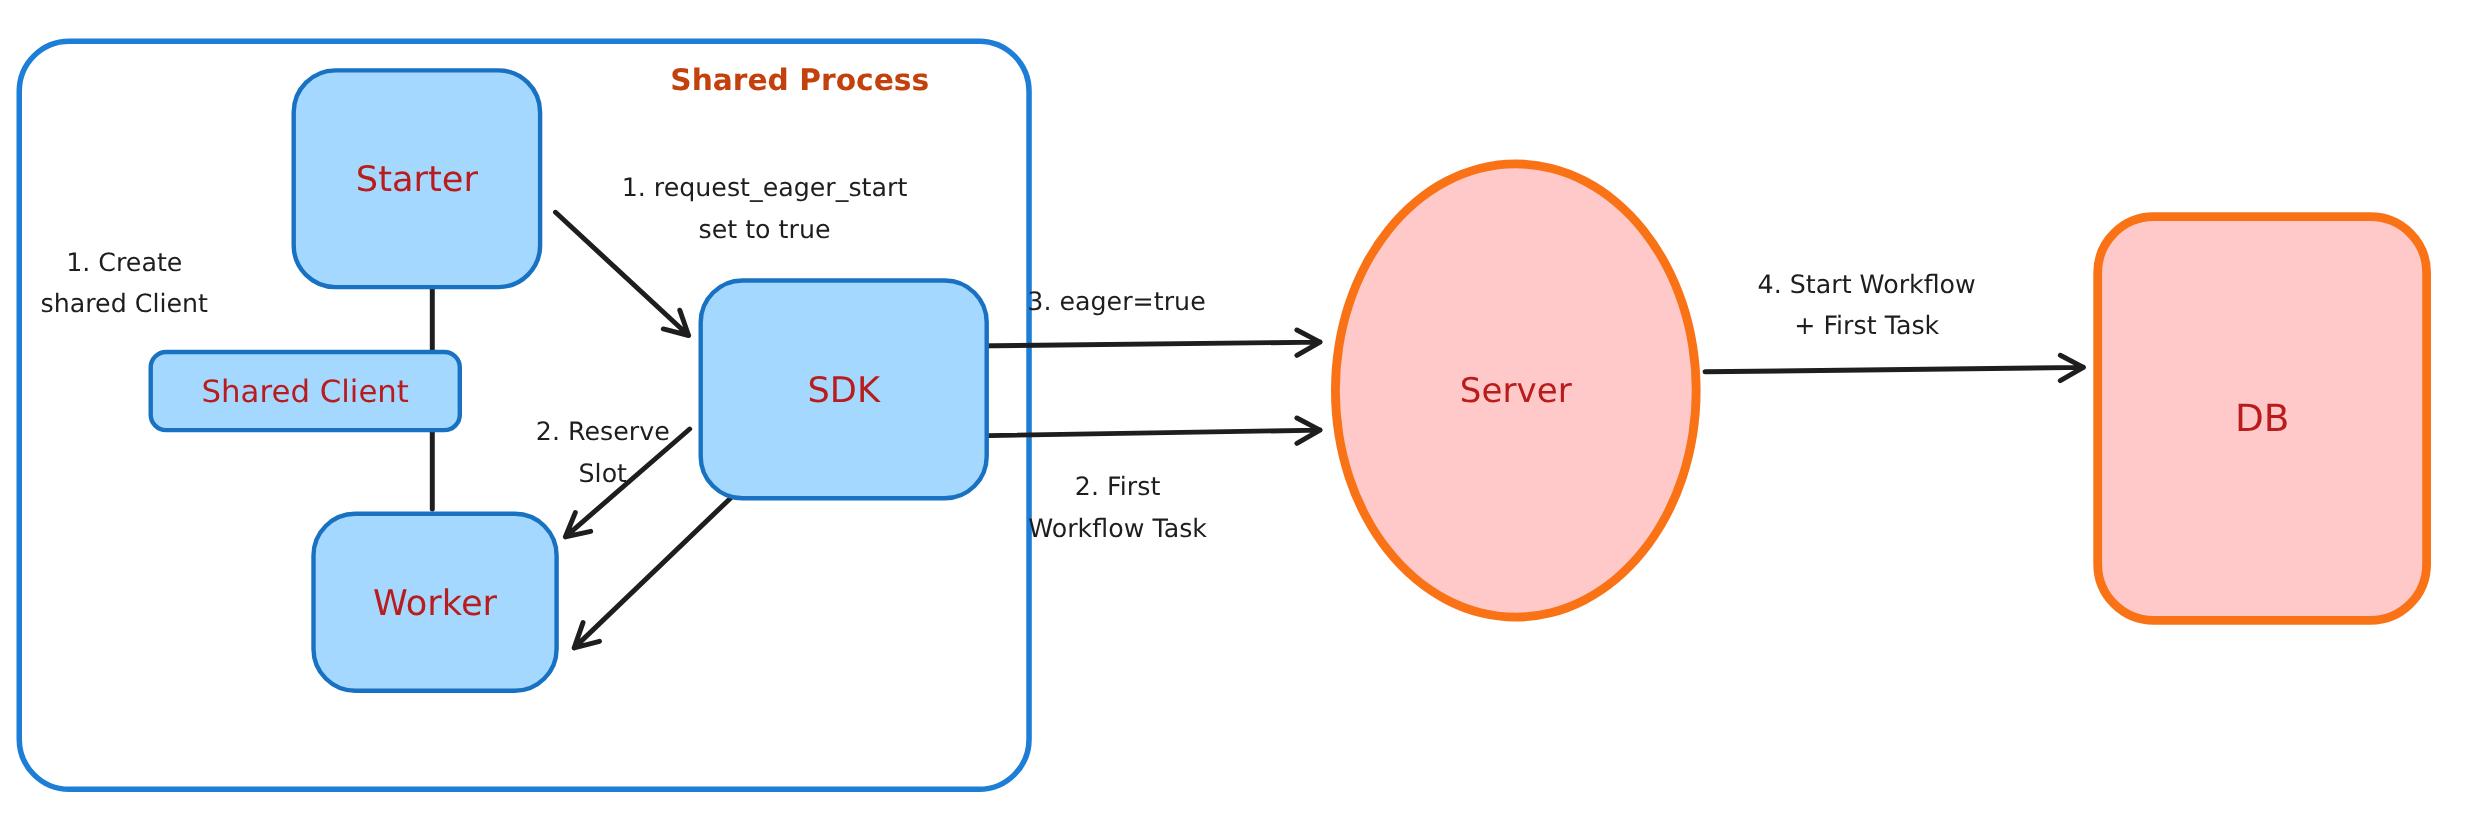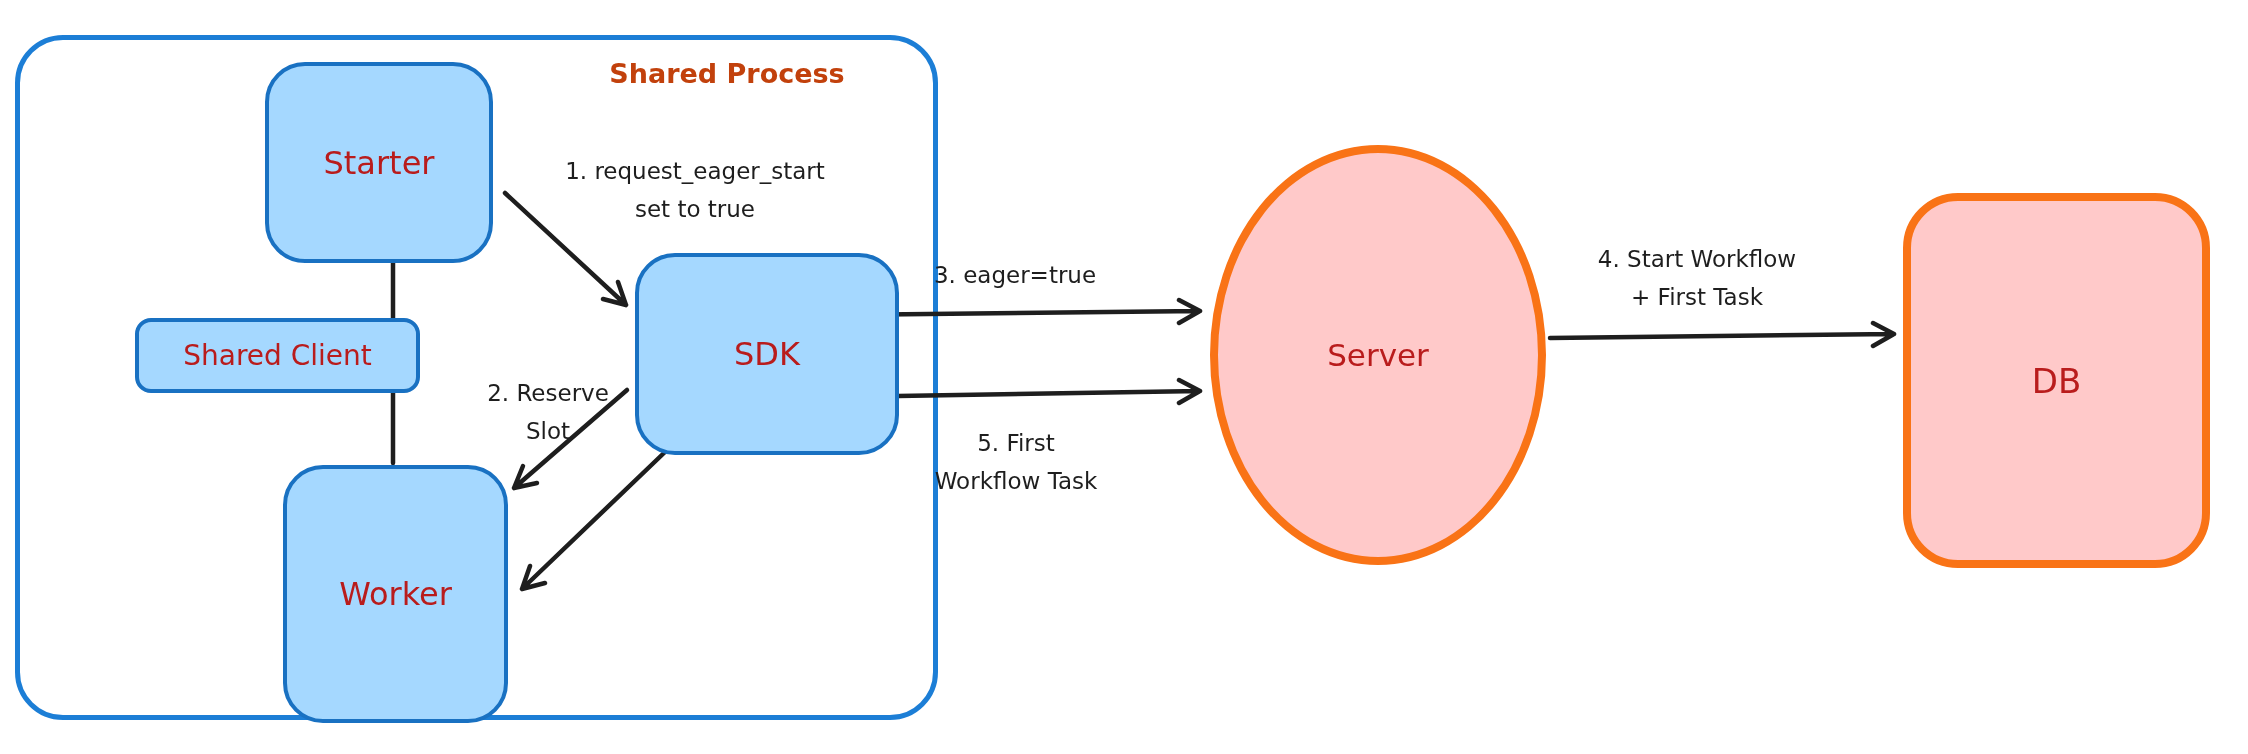--- a/index.html
+++ b/index.html
@@ -32,21 +32,21 @@
     box-sizing:border-box;
     display:flex;align-items:center;justify-content:center;
     font-size:32px;
     color:#b91c1c;
     text-align:center;
   }
   .node.blue{background:#a5d8ff;border:4px solid #1971c2;}
   .node.red{background:#ffc9c9;border:8px solid #f97316;}
   .node-starter{left:265px;top:62px;width:228px;height:201px;border-radius:40px;}
   .node-shared-client{left:135px;top:318px;width:285px;height:75px;border-radius:16px;font-size:28px;}
-  .node-worker{left:283px;top:465px;width:225px;height:258px;border-radius:40px;}
+  .node-worker{left:283px;top:465px;width:225px;height:165px;border-radius:40px;}
   .node-sdk{left:635px;top:253px;width:264px;height:202px;border-radius:40px;}
   .node-server{left:1210px;top:145px;width:336px;height:420px;border-radius:50%;font-size:31px;}
   .node-db{left:1903px;top:193px;width:307px;height:375px;border-radius:55px;font-size:34px;}
   .edge-label{
     position:absolute;
     transform:translateX(-50%);
     font-size:23px;
     line-height:38px;
     text-align:center;
     white-space:pre-line;
@@ -105,29 +105,31 @@
   </div>
 
   <div class="node red node-server">
     <span>Server</span>
   </div>
 
   <div class="node red node-db">
     <span>DB</span>
   </div>
 
+  <div class="edge-label lbl-create">1. Create
+shared Client</div>
 
   <div class="edge-label lbl-request">1. request_eager_start
 set to true</div>
 
   <div class="edge-label lbl-reserve">2. Reserve
 Slot</div>
 
   <div class="edge-label lbl-eager">3. eager=true</div>
 
   <div class="edge-label lbl-startwf">4. Start Workflow
 + First Task</div>
 
-  <div class="edge-label lbl-firstwft">5. First
+  <div class="edge-label lbl-firstwft">2. First
 Workflow Task</div>
 
 
 </div>
 
 </body></html>

